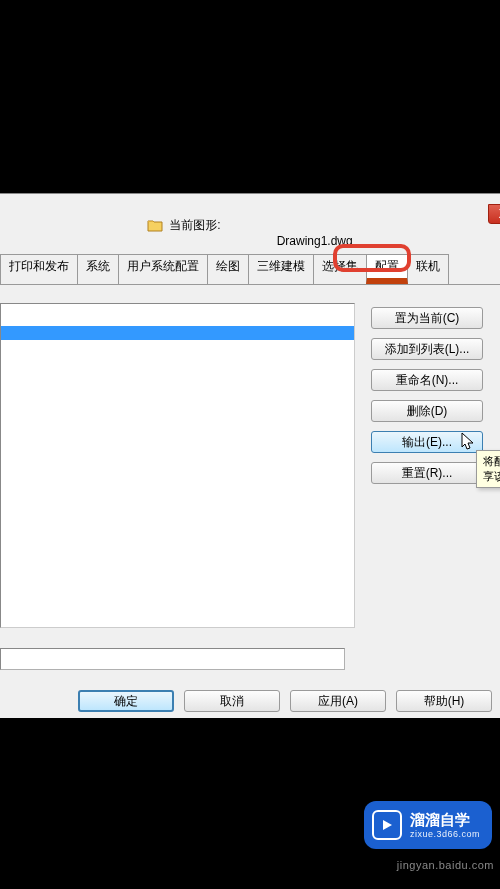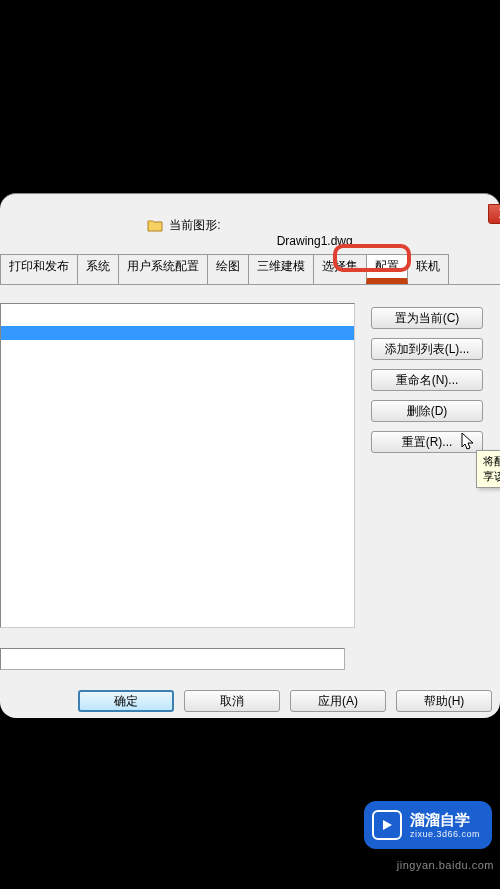--- a/index.html
+++ b/index.html
@@ -13,21 +13,20 @@
       position: relative;
     }
     .dialog-container {
       position: absolute;
       top: 193px;
       left: 0;
       width: 500px;
       height: 525px;
       background: #f0f0f0;
       border-top: 1px solid #888;
-      border-radius: 16px;
     }
     .close-btn {
       width: 30px;
       height: 20px;
       background: linear-gradient(#e06050, #c83020);
       border: 1px solid #a02010;
       border-radius: 0 0 3px 3px;
       color: #fff;
       font-weight: bold;
       font-size: 13px;
@@ -245,20 +244,21 @@
 
   <div class="content-area">
     <div class="listbox">
       <div class="listbox-selected"></div>
     </div>
     <div class="side-buttons">
       <button class="win-btn">置为当前(C)</button>
       <button class="win-btn">添加到列表(L)...</button>
       <button class="win-btn">重命名(N)...</button>
       <button class="win-btn">删除(D)</button>
+      <button class="win-btn hover">输出(E)...</button>
       <button class="win-btn">重置(R)...</button>
     </div>
   </div>
 
   <div class="lower-field"></div>
 
   <div class="bottom-buttons">
     <button class="win-btn default">确定</button>
     <button class="win-btn">取消</button>
     <button class="win-btn">应用(A)</button>

